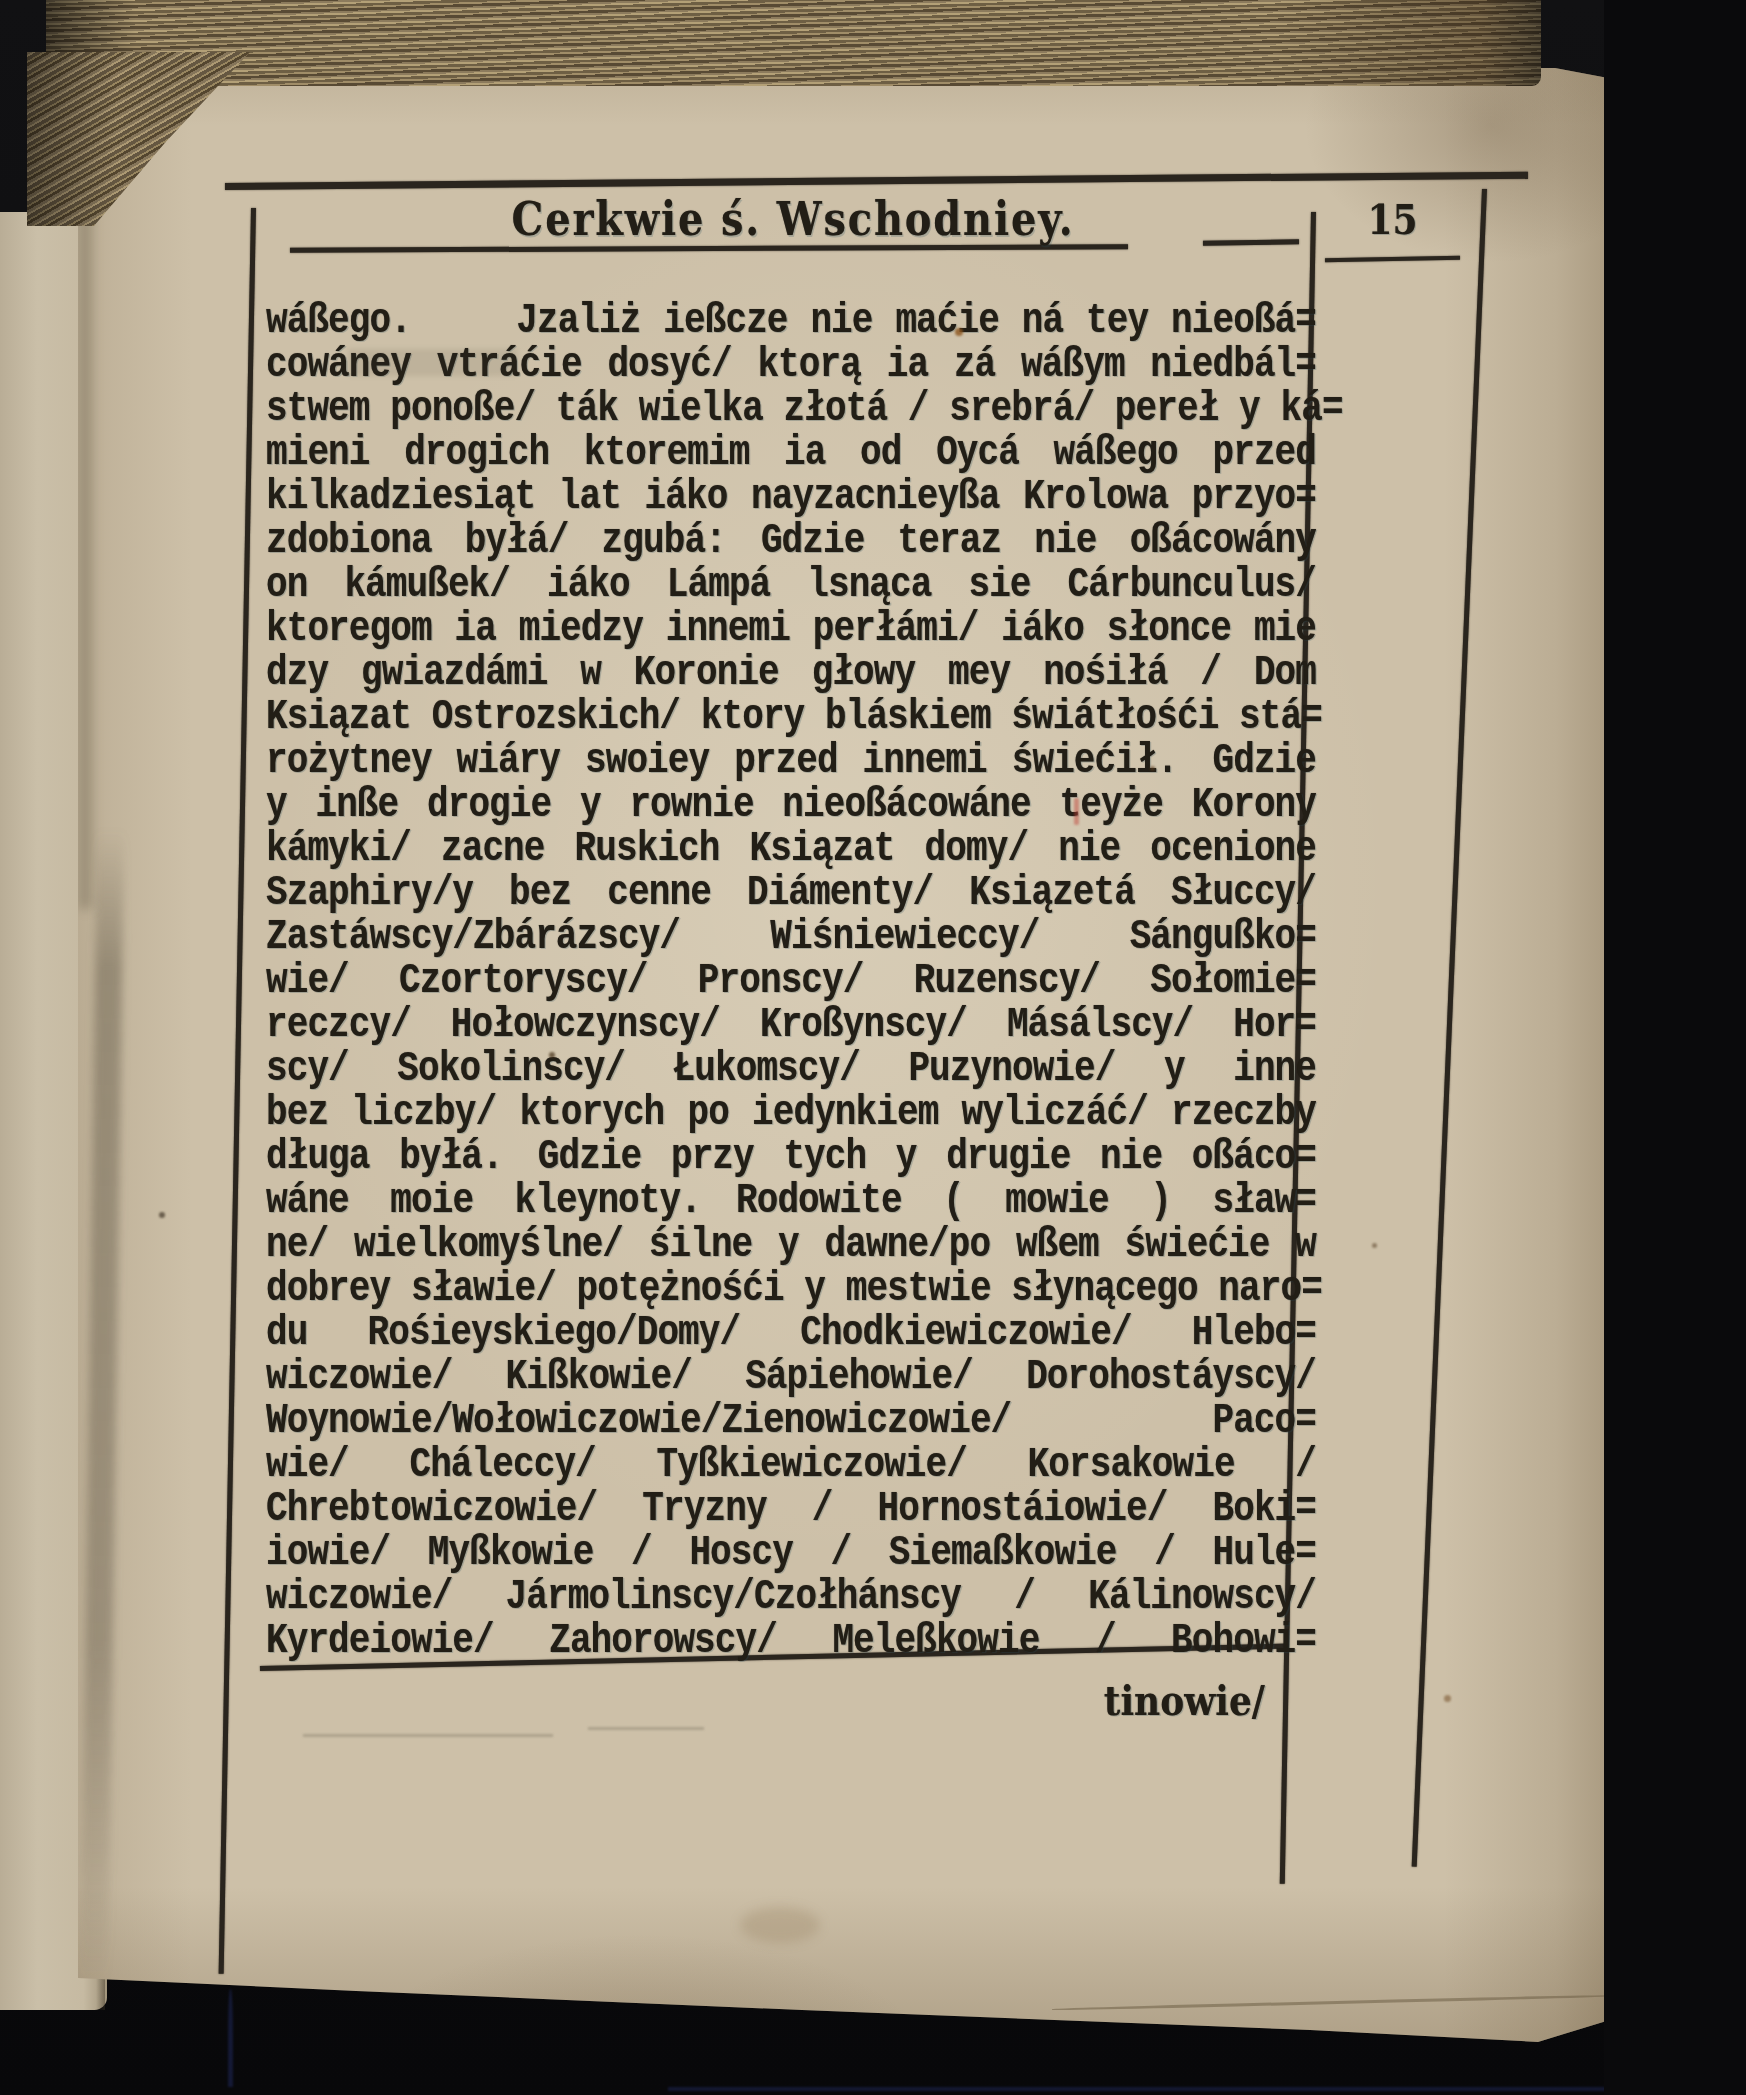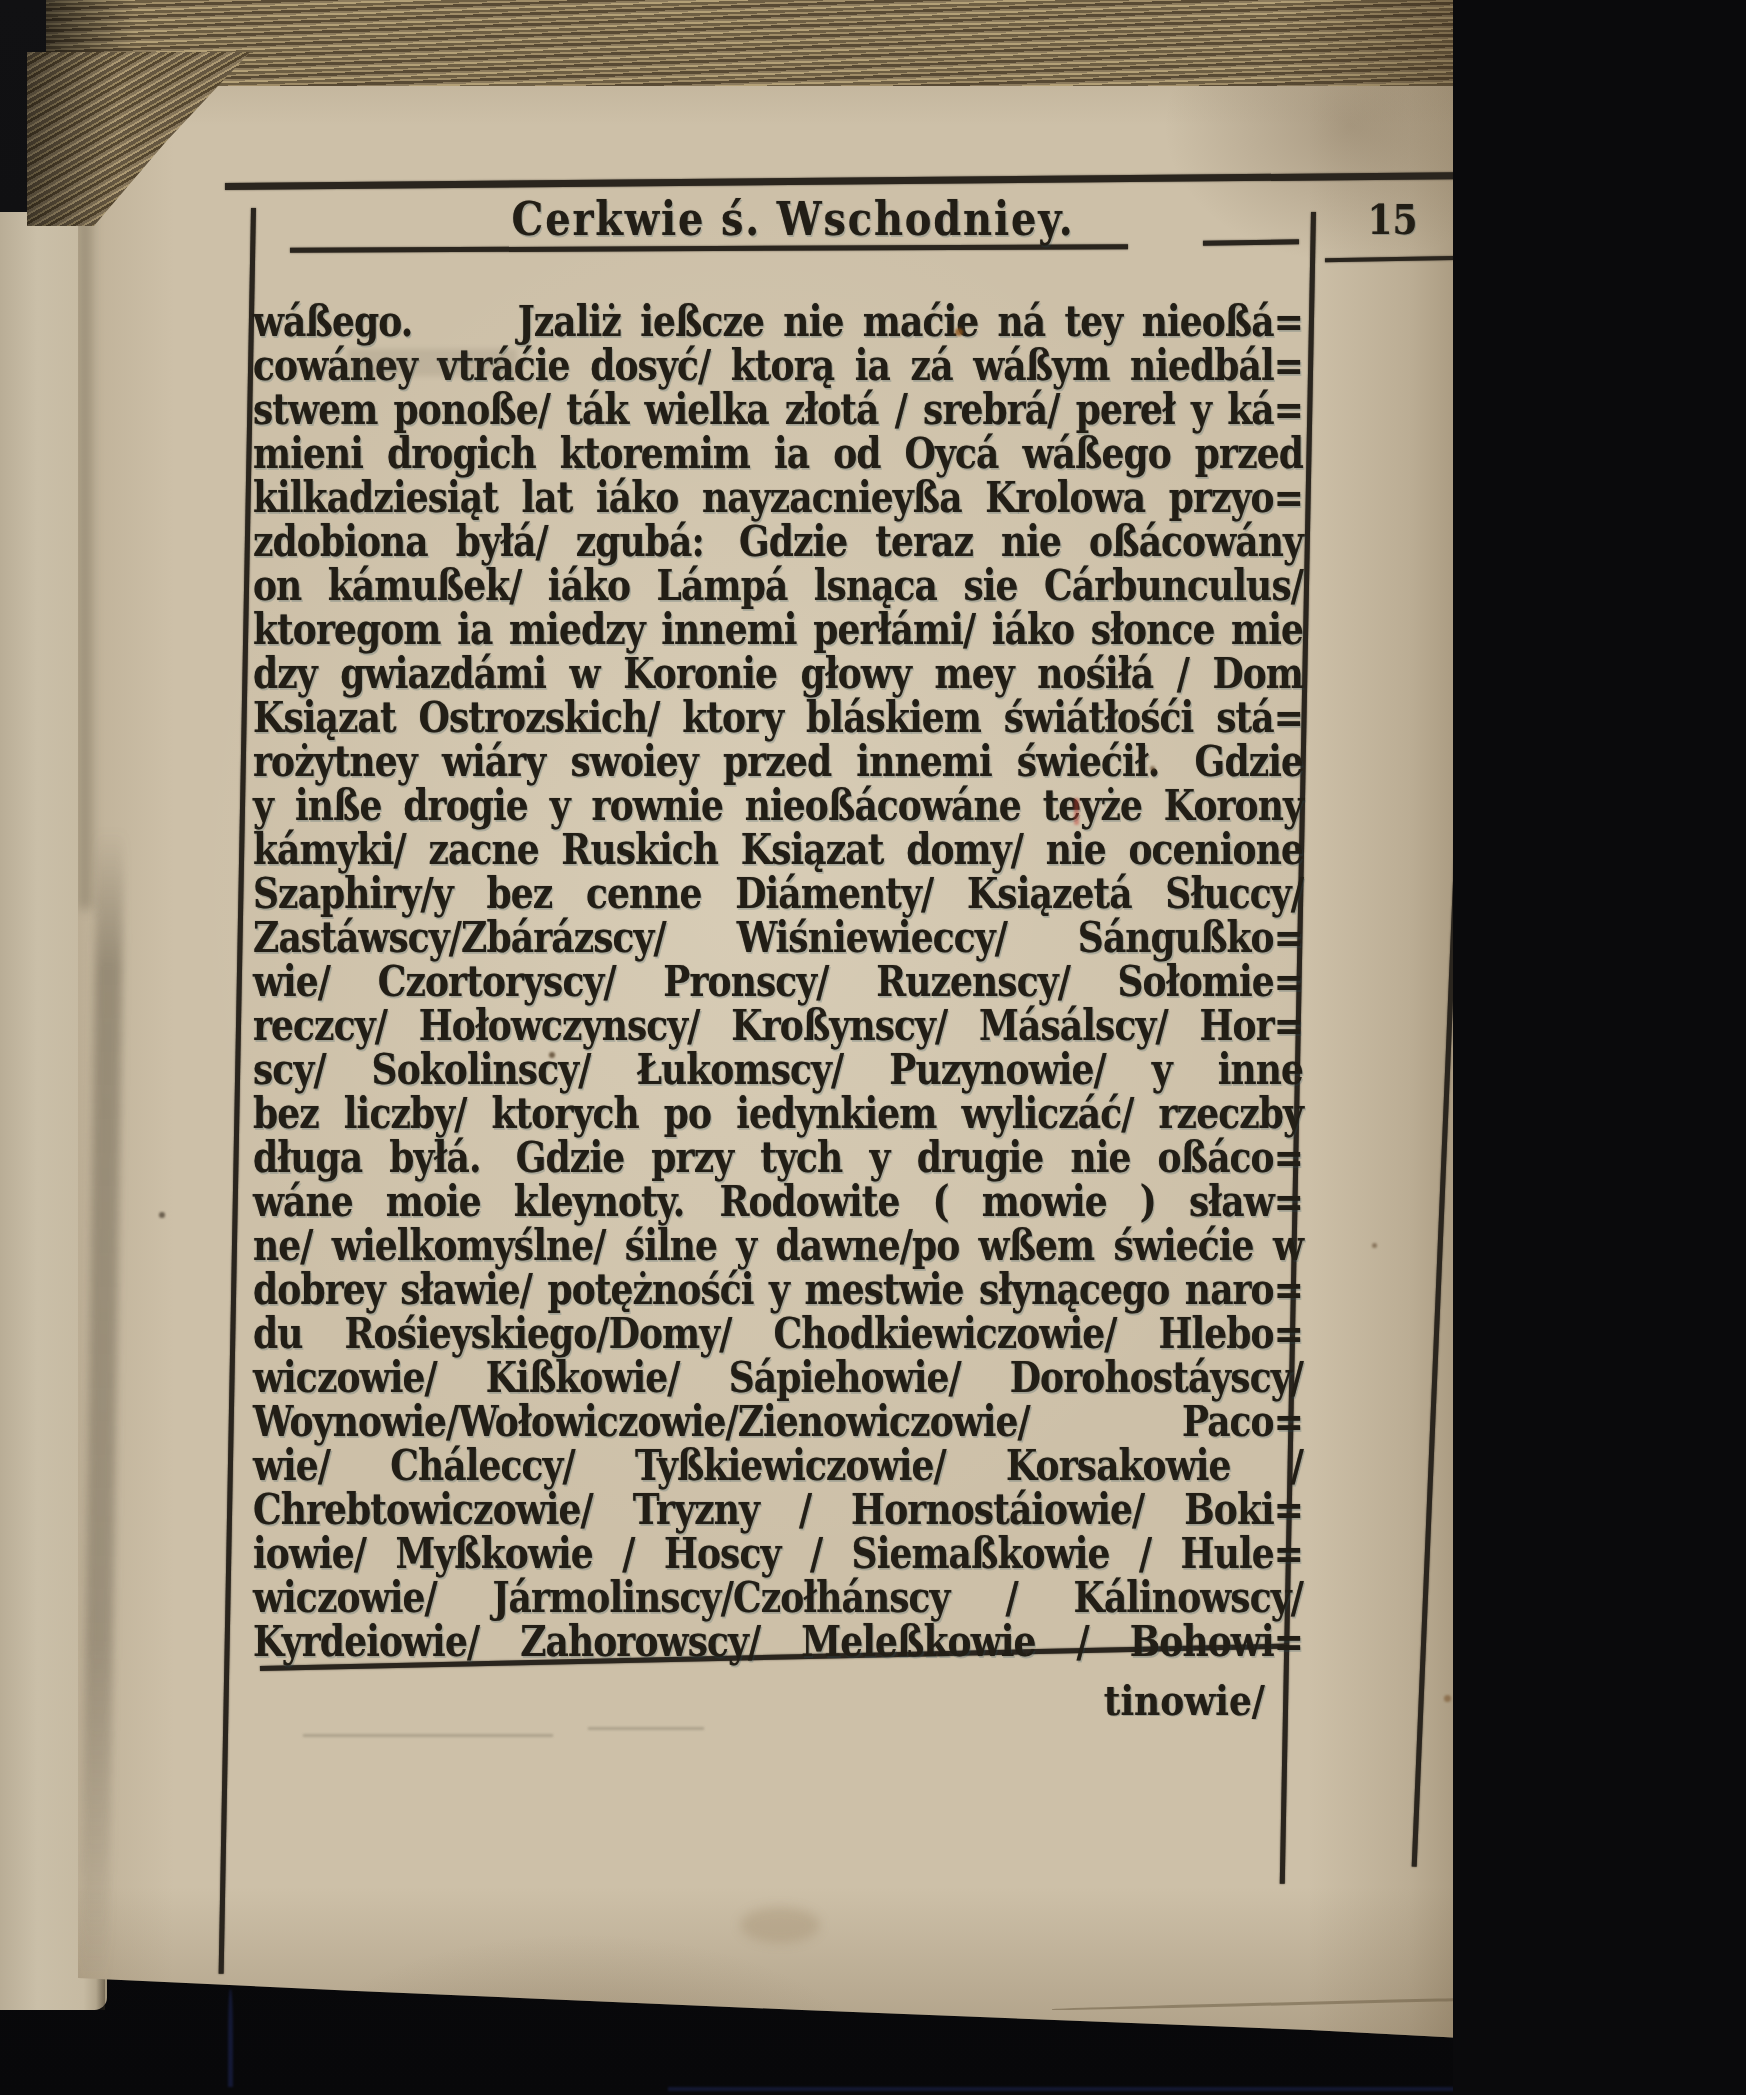--- a/index.html
+++ b/index.html
@@ -1,16 +1,16 @@
 <!DOCTYPE html>
 <html style="font-size:14.3px"><head>
 <meta charset="utf-8">
 <style>
   html,body{margin:0;padding:0;background:#0a0a0c;}
-  .stage{position:relative;width:1453px;height:2096px;overflow:hidden;
+  .stage{position:relative;width:1604px;height:2096px;overflow:hidden;
          background:linear-gradient(180deg,#111113 0%,#0b0b0d 60%,#08080a 100%);
          font-family:"DejaVu Serif", serif;}
   .abs{position:absolute;}
 
   
   .underpage{left:0;top:212px;width:107px;height:1798px;
     background:linear-gradient(90deg,#b9ad96 0%,#cabfa8 35%,#c6baa2 78%,#a2957c 100%);
     border-radius:0 5.3px 12.5px 0;}
   .underpage:after{content:"";position:absolute;right:1.8px;top:0;width:9px;height:100%;
     background:linear-gradient(90deg,transparent,rgba(60,50,35,.45));}
@@ -45,21 +45,21 @@
 
   
   .spot{border-radius:50%;filter:blur(0.9px);}
 
   
   .ink{color:#221e16;text-shadow:1.3px 1.3px 0 rgba(45,80,95,.22),0 0 0.9px rgba(34,30,23,.55);}
   .header{left:276px;top:195px;width:1034px;text-align:center;
     font-size:40px;font-weight:bold;letter-spacing:1.8px;transform:scaleY(1.15);}
   .pagenum{left:1330px;top:198px;width:125px;text-align:center;
     font-size:36px;font-weight:bold;transform:scaleY(1.12);}
-  .textblock{left:253px;top:301px;width:1050px;}
+  .textblock{left:266px;top:301px;width:1050px;font-family:Liberation Mono, monospace;}
   .line{height:44px;font-size:36px;font-weight:bold;letter-spacing:-0.9px;
     text-align:justify;text-align-last:justify;transform:scaleY(1.18);
     transform-origin:50% 60%;white-space:nowrap;overflow:visible;}
   .catchword{left:267px;top:1679px;width:998px;text-align:right;
     font-size:36px;font-weight:bold;transform:scaleY(1.15);}
 
   
   .foreedge{left:46px;top:0;width:1495px;height:86px;
     background-image:
       linear-gradient(90deg, rgba(0,0,0,.55) 0%, rgba(0,0,0,0) 6%, rgba(0,0,0,0) 82%, rgba(40,25,10,.35) 96%, rgba(0,0,0,.5) 100%),

